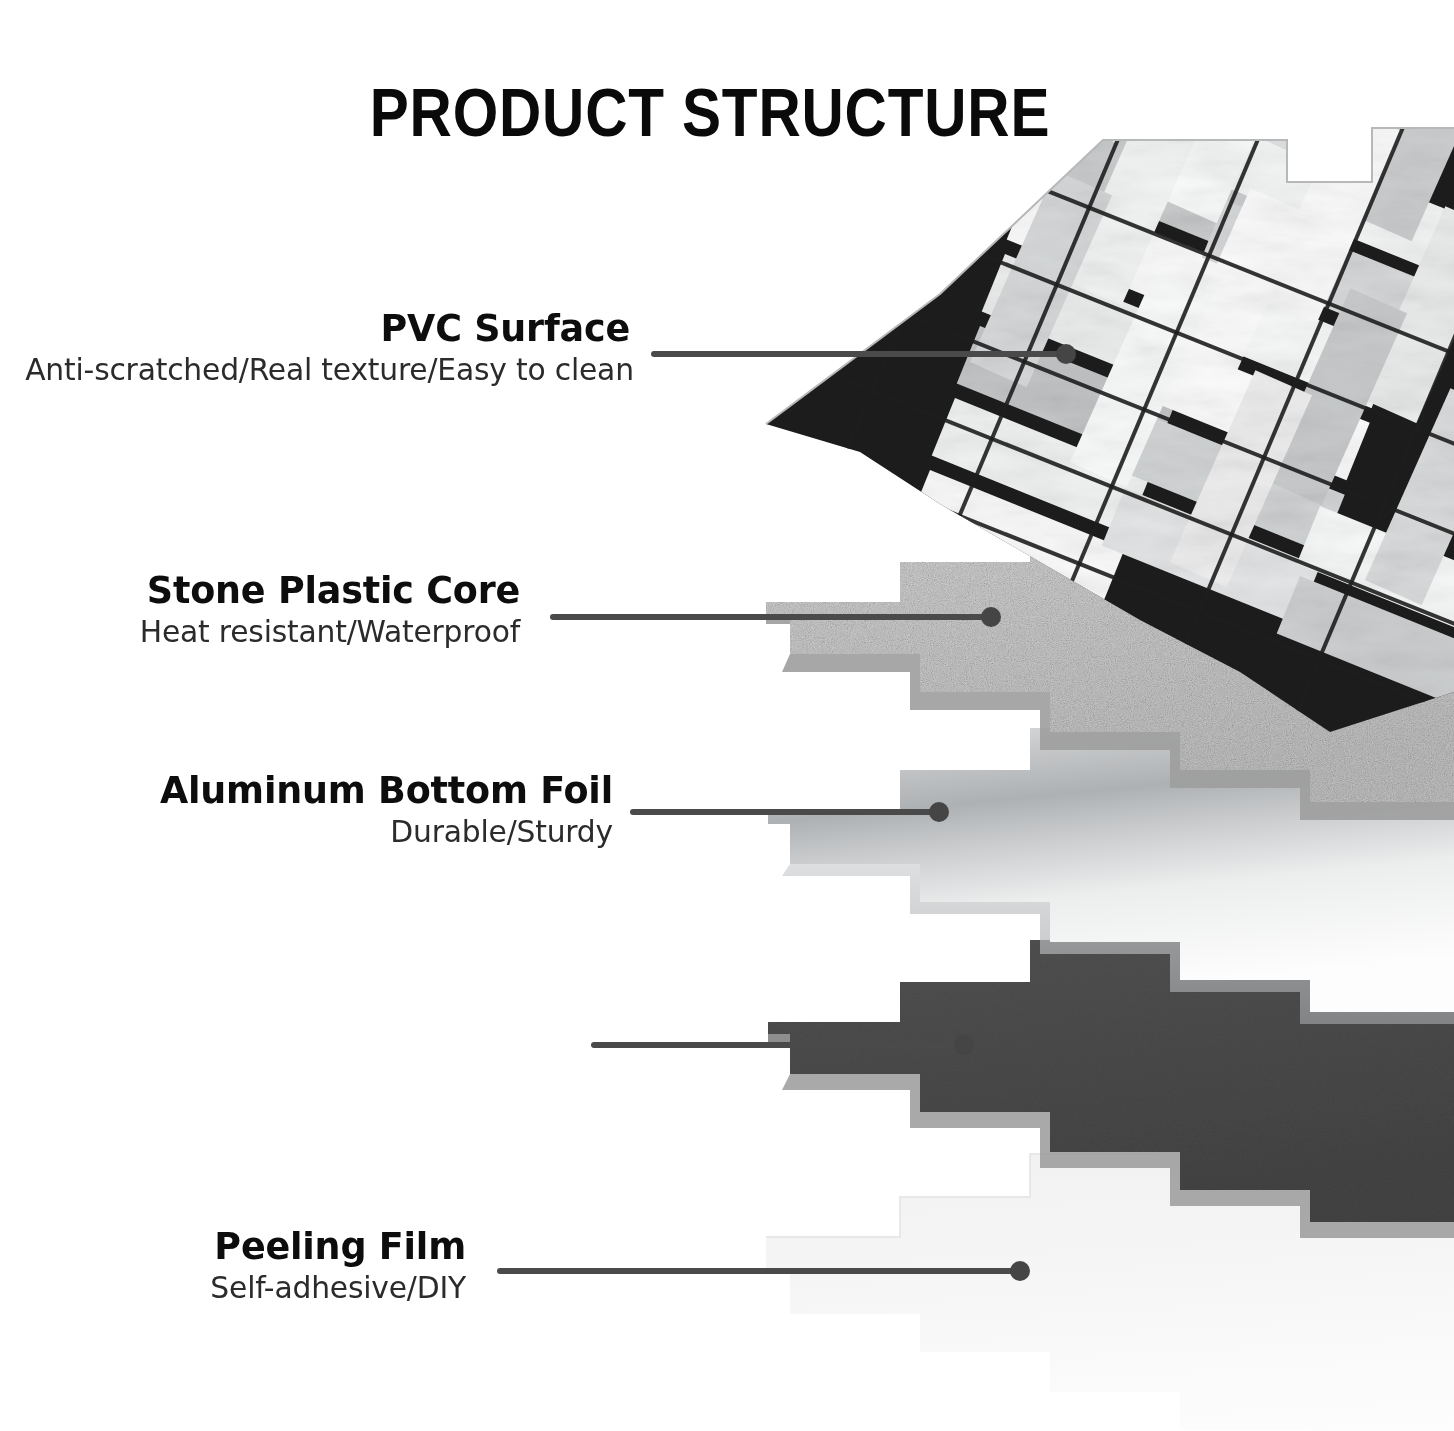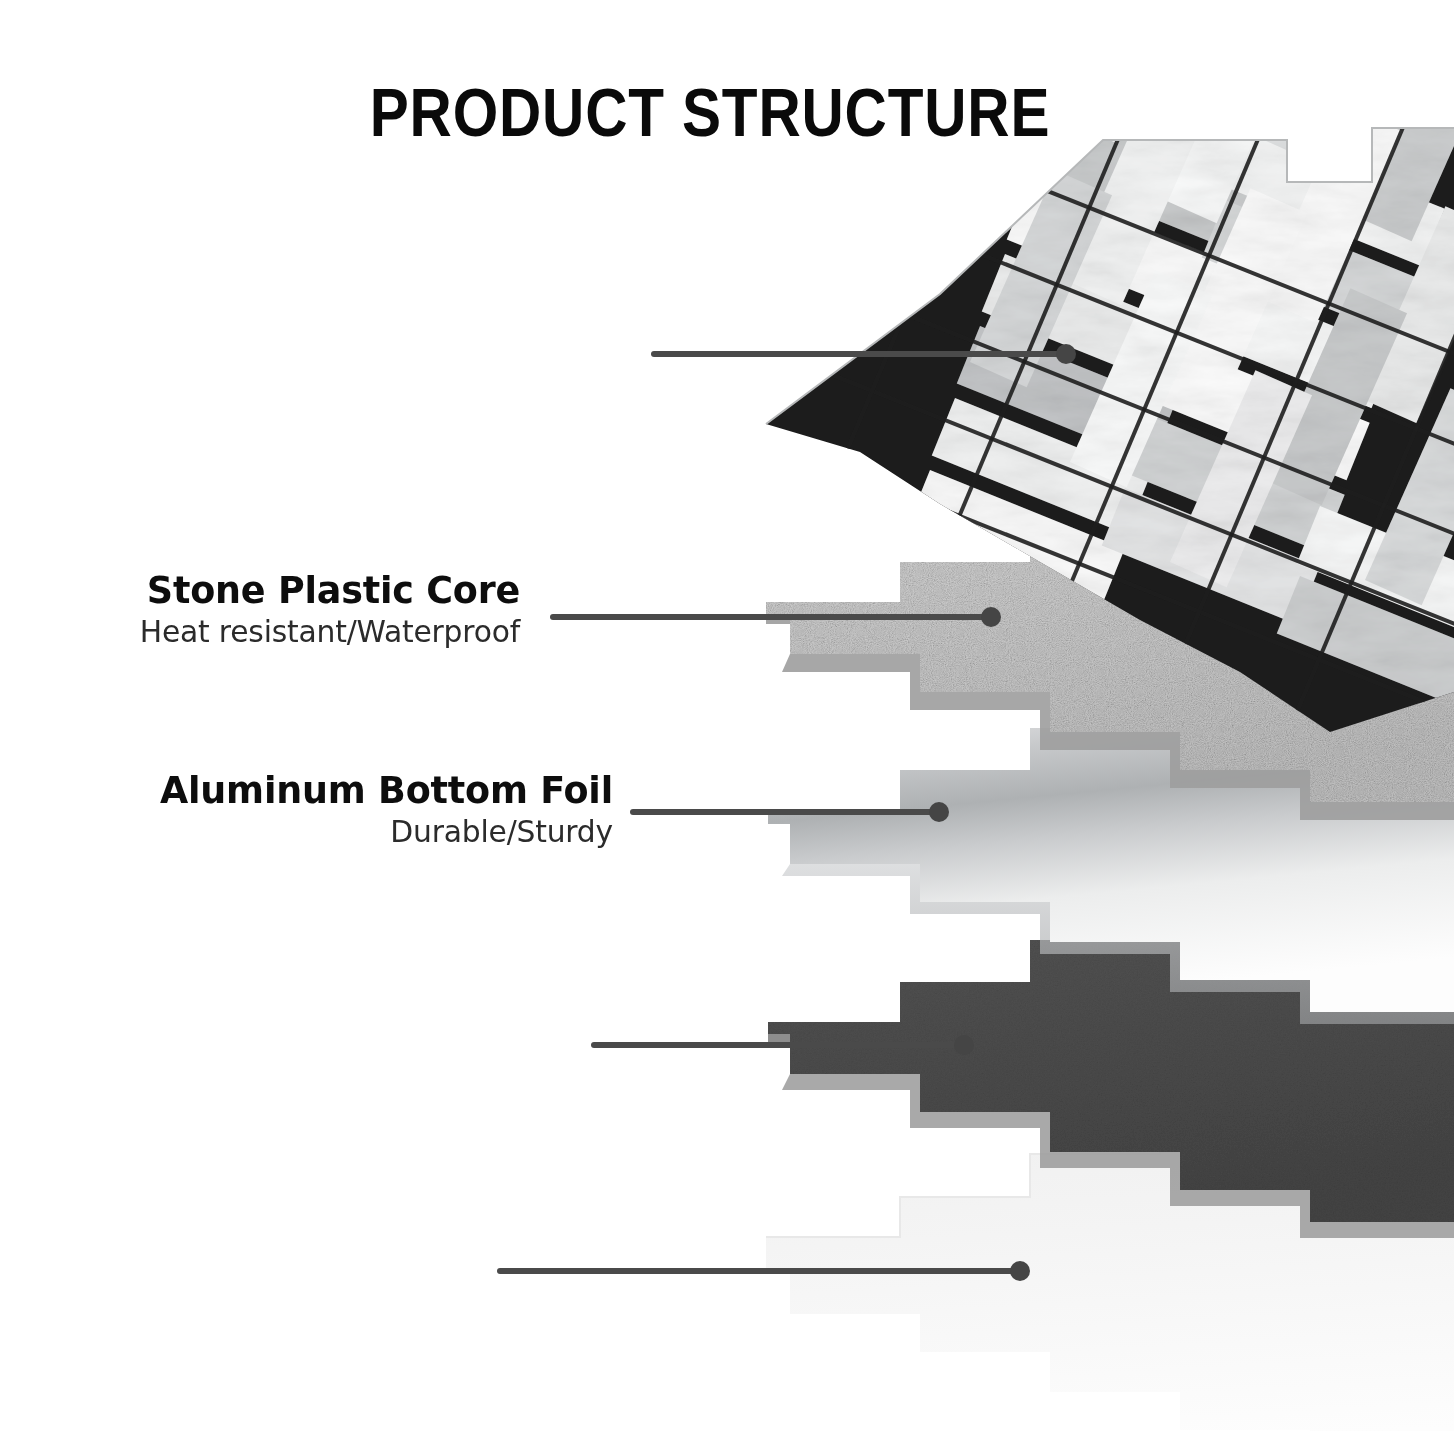--- a/index.html
+++ b/index.html
@@ -303,26 +303,34 @@
         <line x1="594" y1="1013" x2="963" y2="1013" stroke="#4a4a4a" stroke-width="6"></line>
         <circle cx="964" cy="1013" r="10" fill="#454545"></circle>
       </g>
       <g>
         <line x1="500" y1="1239" x2="1019" y2="1239" stroke="#4a4a4a" stroke-width="6"></line>
         <circle cx="1020" cy="1239" r="10" fill="#454545"></circle>
       </g>
     </g>
   </svg>
 
+  <div class="callout" id="callout-pvc">
+    <span class="c-title">PVC Surface</span>
+    <span class="c-sub">Anti-scratched/Real texture/Easy to clean</span>
+  </div>
 
   <div class="callout" id="callout-core">
     <span class="c-title">Stone Plastic Core</span>
     <span class="c-sub">Heat resistant/Waterproof</span>
   </div>
 
   <div class="callout" id="callout-foil">
     <span class="c-title">Aluminum Bottom Foil</span>
     <span class="c-sub">Durable/Sturdy</span>
   </div>
 
 
+  <div class="callout" id="callout-film">
+    <span class="c-title">Peeling Film</span>
+    <span class="c-sub">Self-adhesive/DIY</span>
+  </div>
 
 </div>
 
 </body></html>

